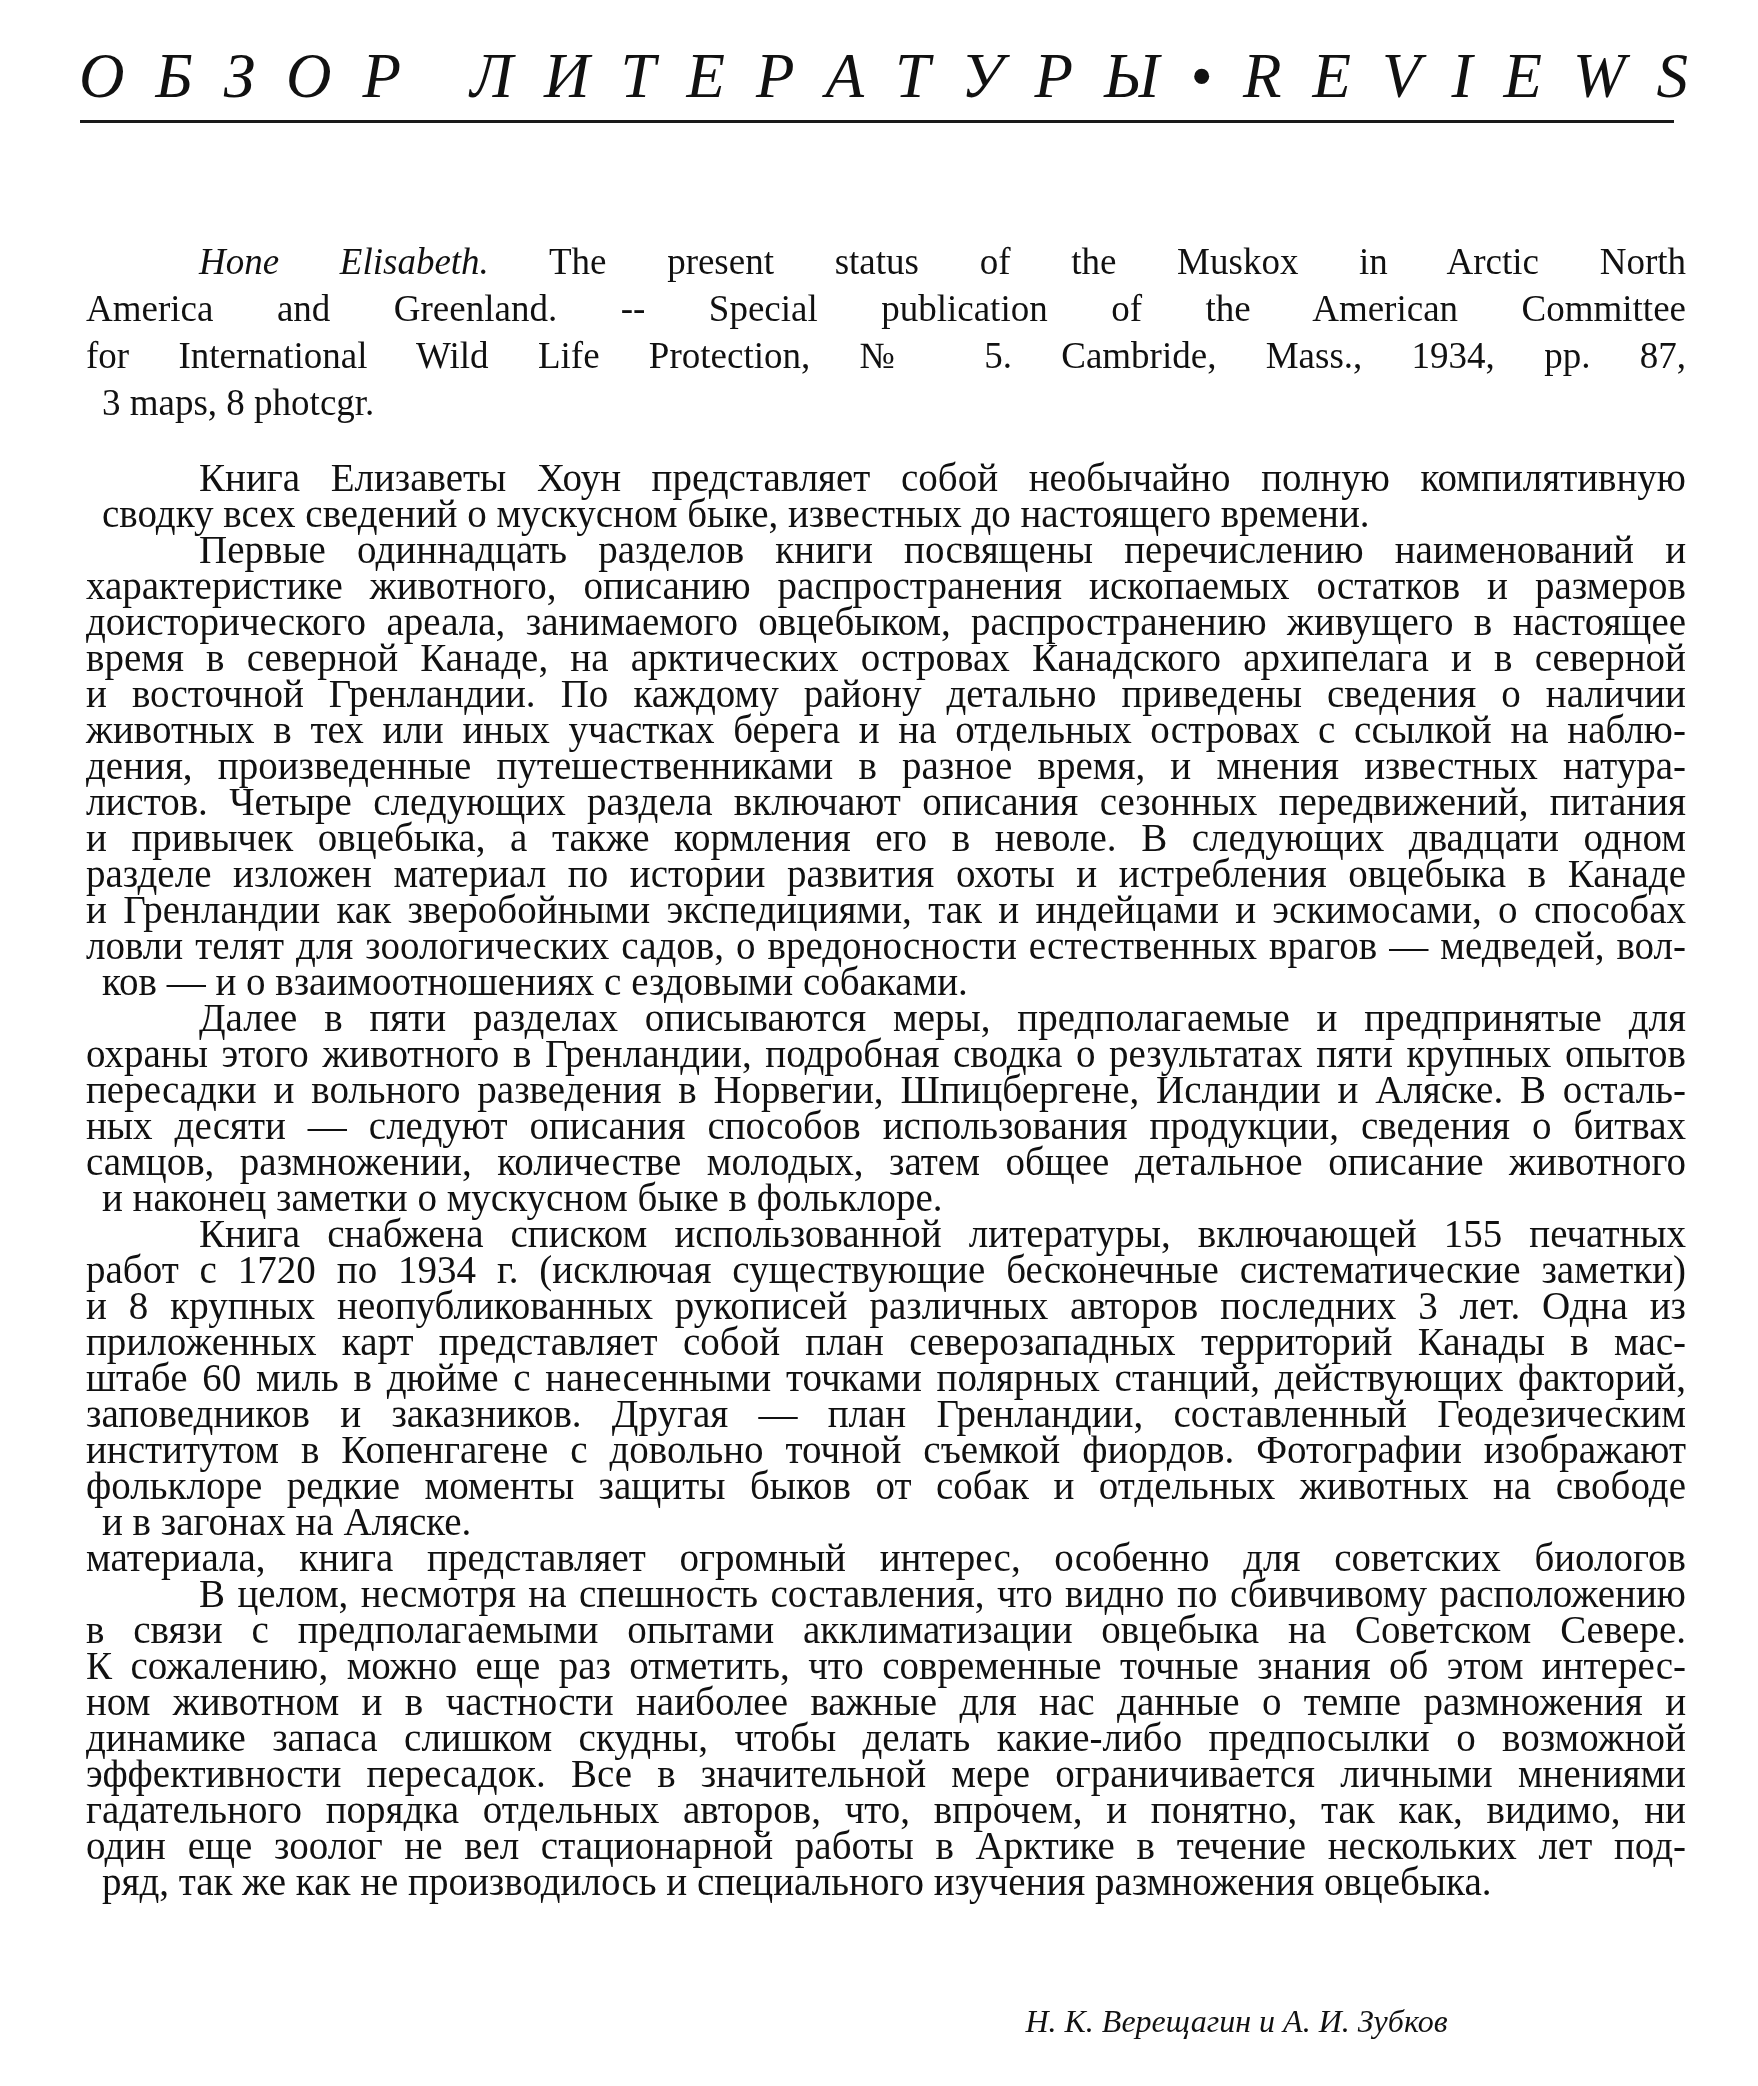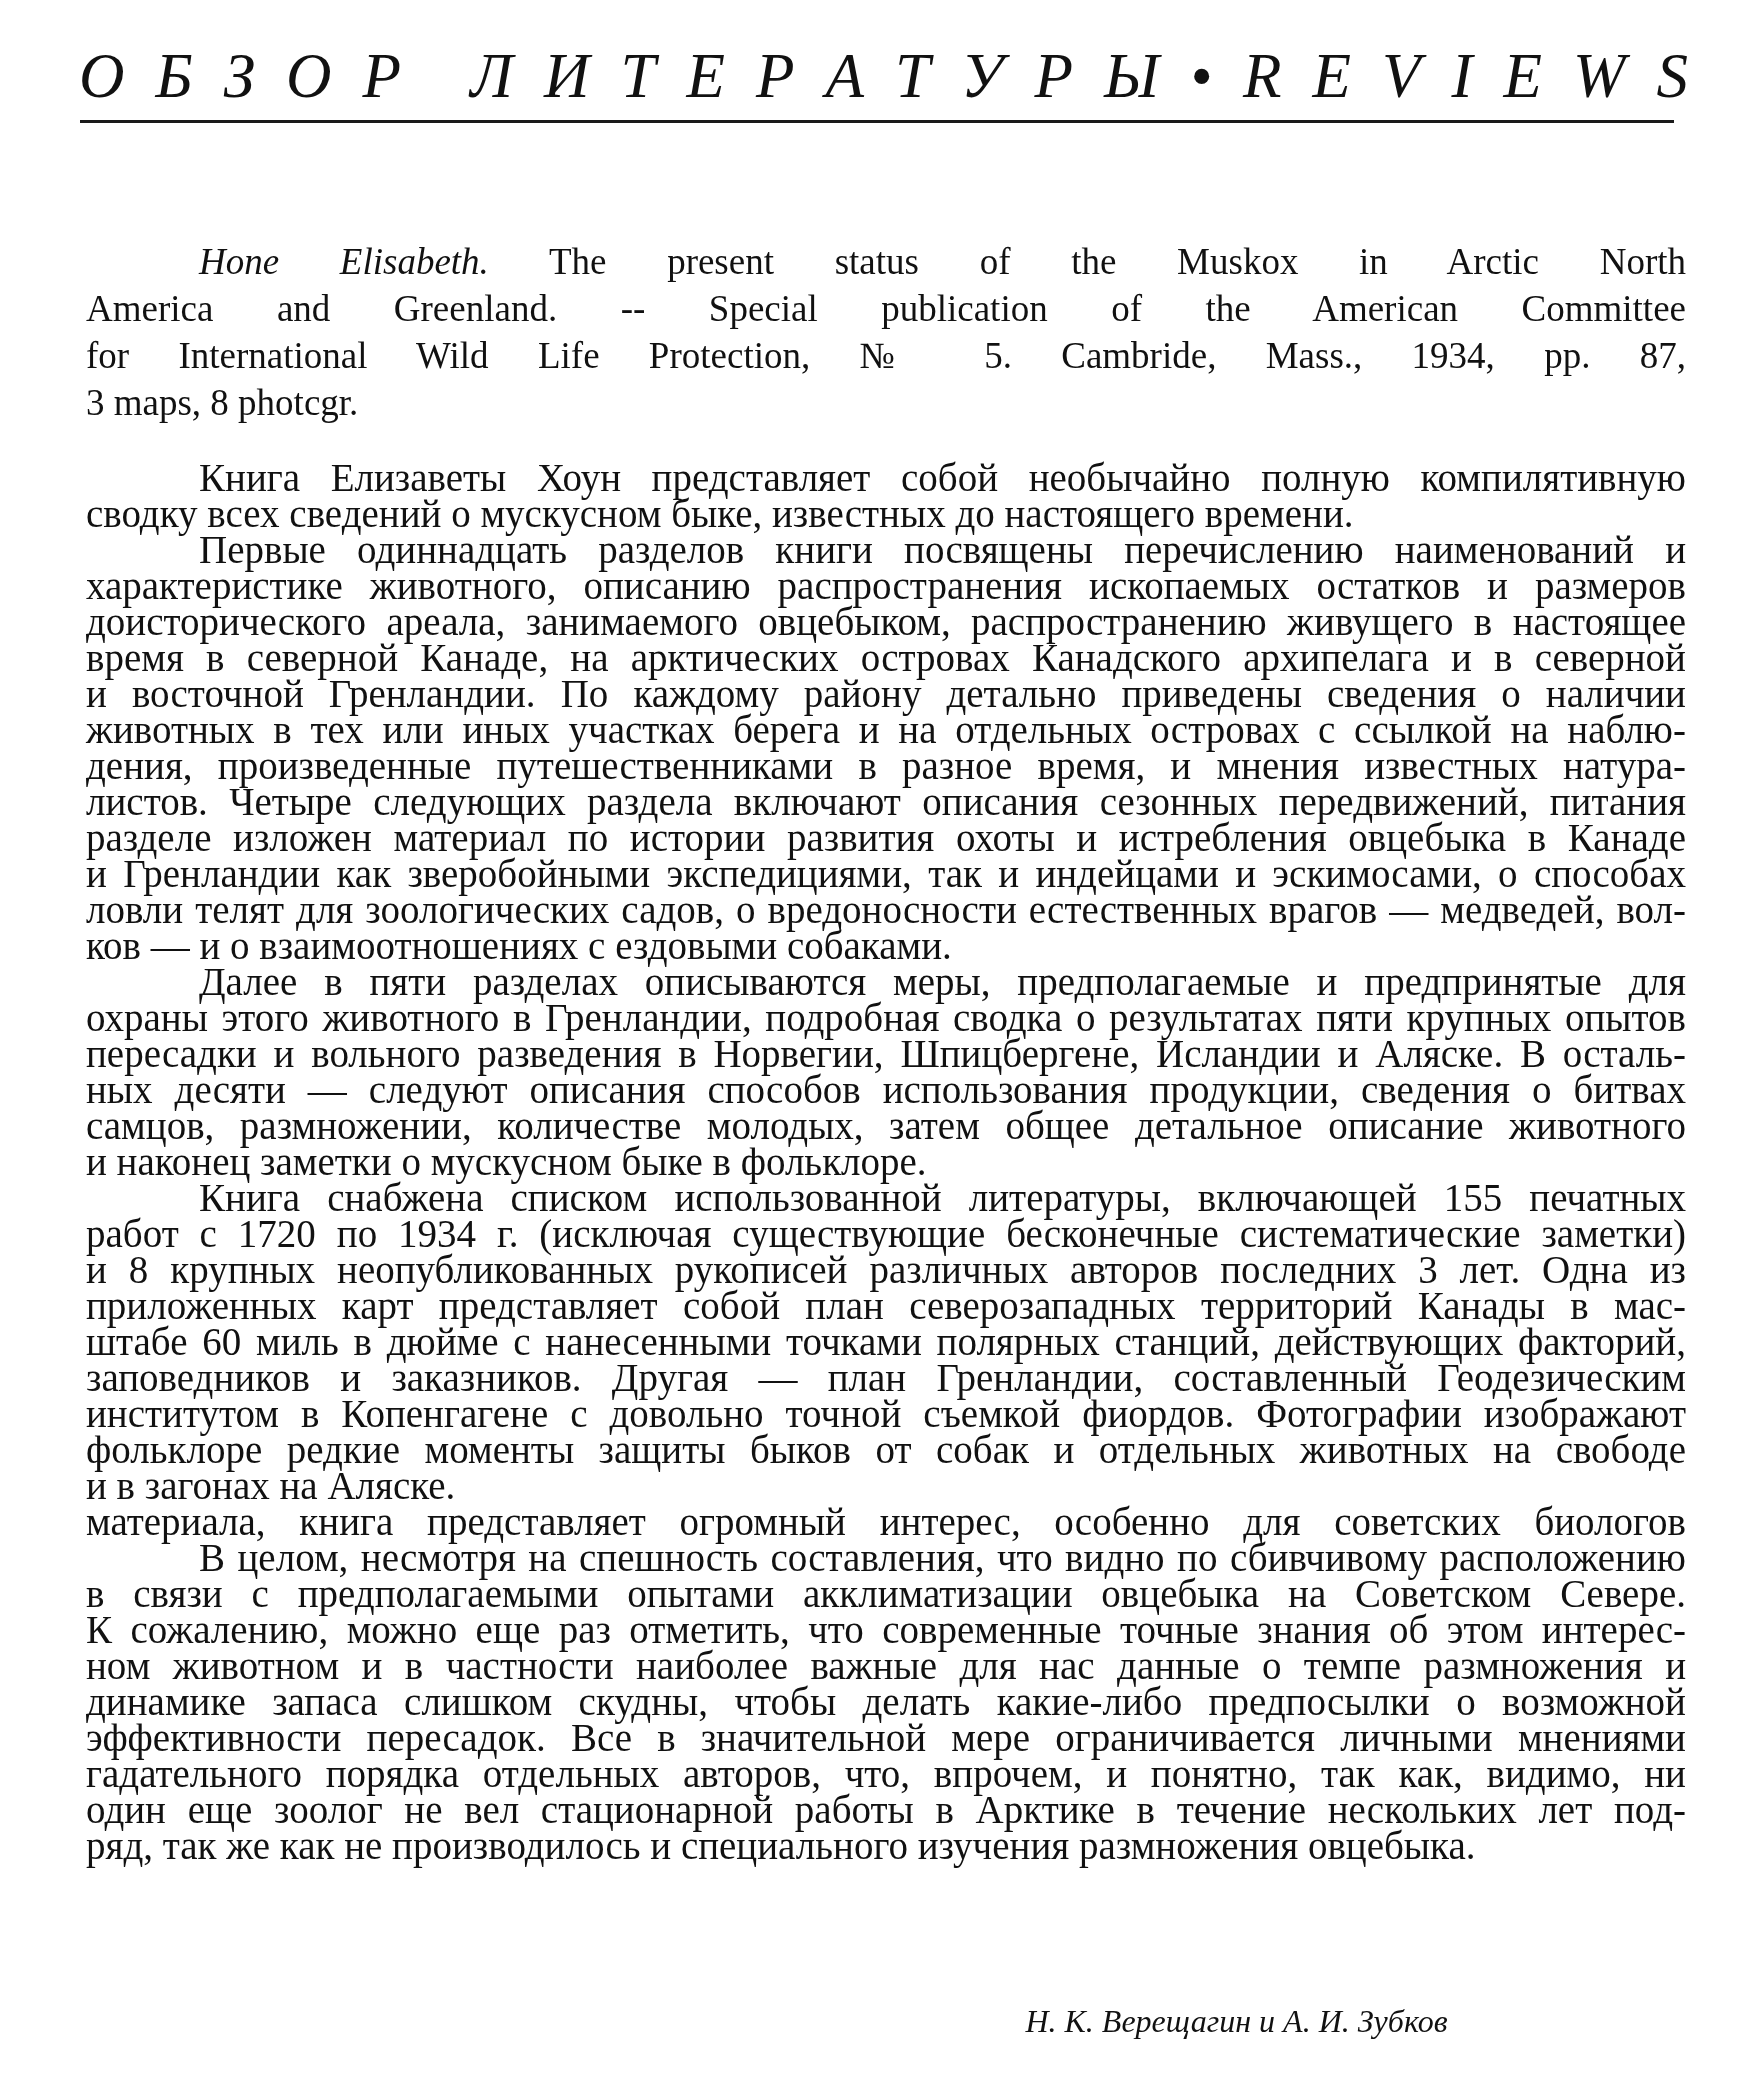--- a/index.html
+++ b/index.html
@@ -21,21 +21,21 @@
     background: #1a1a1a;
   }
   .citation {
     position: absolute; left: 86px; top: 238px; width: 1600px;
     font-size: 37px; line-height: 47px;
   }
   .line {
     display: block; white-space: nowrap; text-align: justify;
     text-align-last: justify; height: inherit;
   }
-  .line.last { text-align-last: left; }
+  .line.last { text-align-last: left; margin-left: 16px; }
   .line.indent { padding-left: 113px; }
   .citation .line.indent { padding-left: 113px; }
   .cit-author { font-style: italic; }
   .body {
     position: absolute; left: 86px; top: 460px; width: 1600px;
     font-size: 39px; line-height: 36px;
   }
   .body .line { height: 36px; overflow: visible; }
   .signature {
     position: absolute; left: 902px; top: 2000px; width: 669px;
@@ -67,20 +67,21 @@
     </div>
     <div class="para">
       <span class="line indent">Первые одиннадцать разделов книги посвящены перечислению наименований и</span>
       <span class="line">характеристике животного, описанию распространения ископаемых остатков и размеров</span>
       <span class="line">доисторического ареала, занимаемого овцебыком, распространению живущего в настоящее</span>
       <span class="line">время в северной Канаде, на арктических островах Канадского архипелага и в северной</span>
       <span class="line">и восточной Гренландии. По каждому району детально приведены сведения о наличии</span>
       <span class="line">животных в тех или иных участках берега и на отдельных островах с ссылкой на наблю-</span>
       <span class="line">дения, произведенные путешественниками в разное время, и мнения известных натура-</span>
       <span class="line">листов. Четыре следующих раздела включают описания сезонных передвижений, питания</span>
+      <span class="line">и привычек овцебыка, а также кормления его в неволе. В следующих двадцати одном</span>
       <span class="line">разделе изложен материал по истории развития охоты и истребления овцебыка в Канаде</span>
       <span class="line">и Гренландии как зверобойными экспедициями, так и индейцами и эскимосами, о способах</span>
       <span class="line">ловли телят для зоологических садов, о вредоносности естественных врагов — медведей, вол-</span>
       <span class="line last">ков — и о взаимоотношениях с ездовыми собаками.</span>
     </div>
     <div class="para">
       <span class="line indent">Далее в пяти разделах описываются меры, предполагаемые и предпринятые для</span>
       <span class="line">охраны этого животного в Гренландии, подробная сводка о результатах пяти крупных опытов</span>
       <span class="line">пересадки и вольного разведения в Норвегии, Шпицбергене, Исландии и Аляске. В осталь-</span>
       <span class="line">ных десяти — следуют описания способов использования продукции, сведения о битвах</span>

